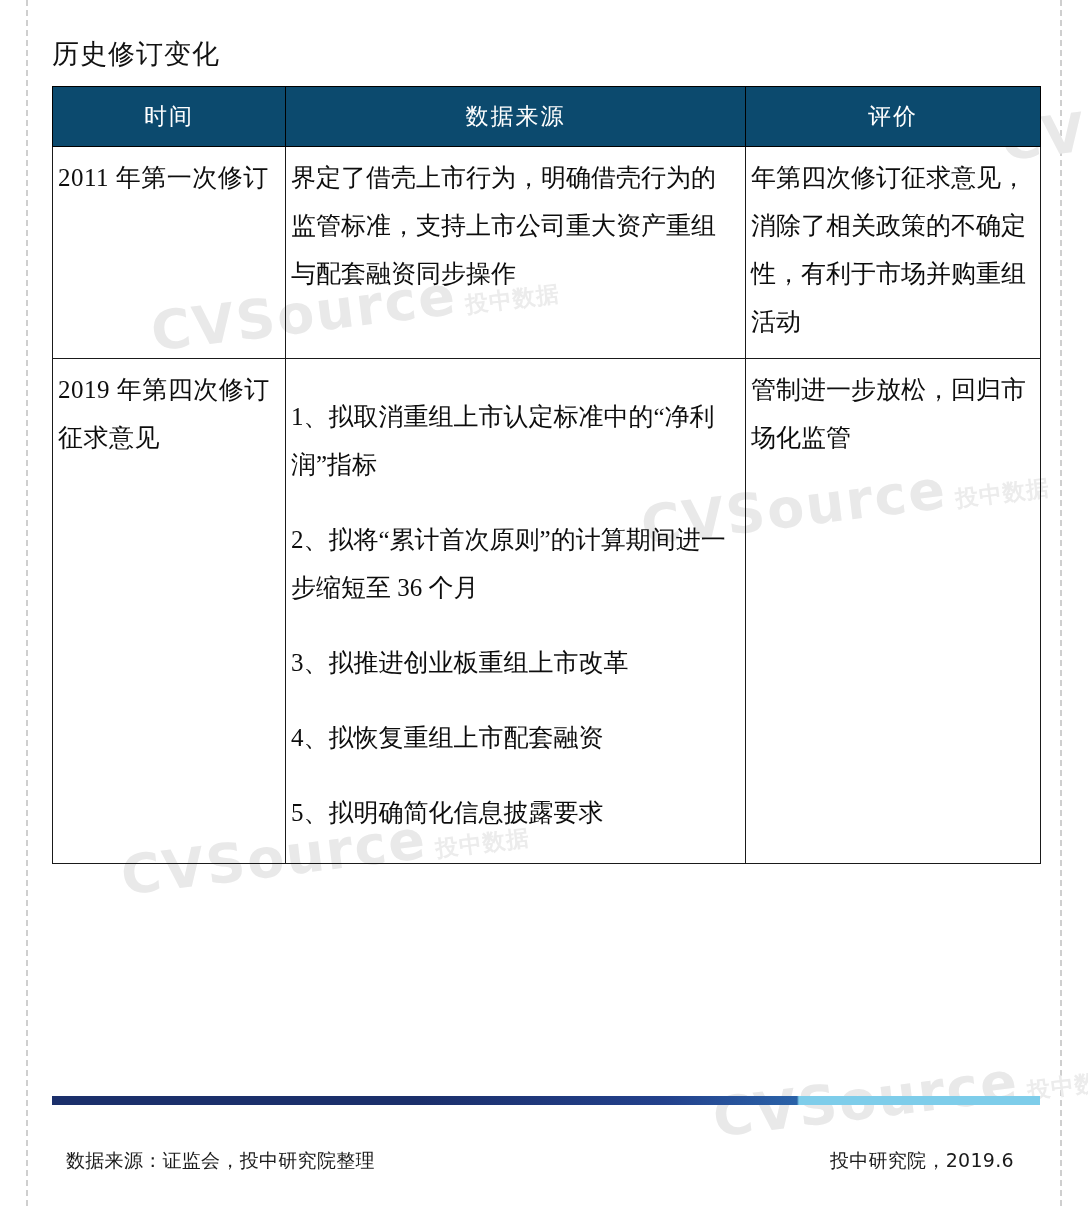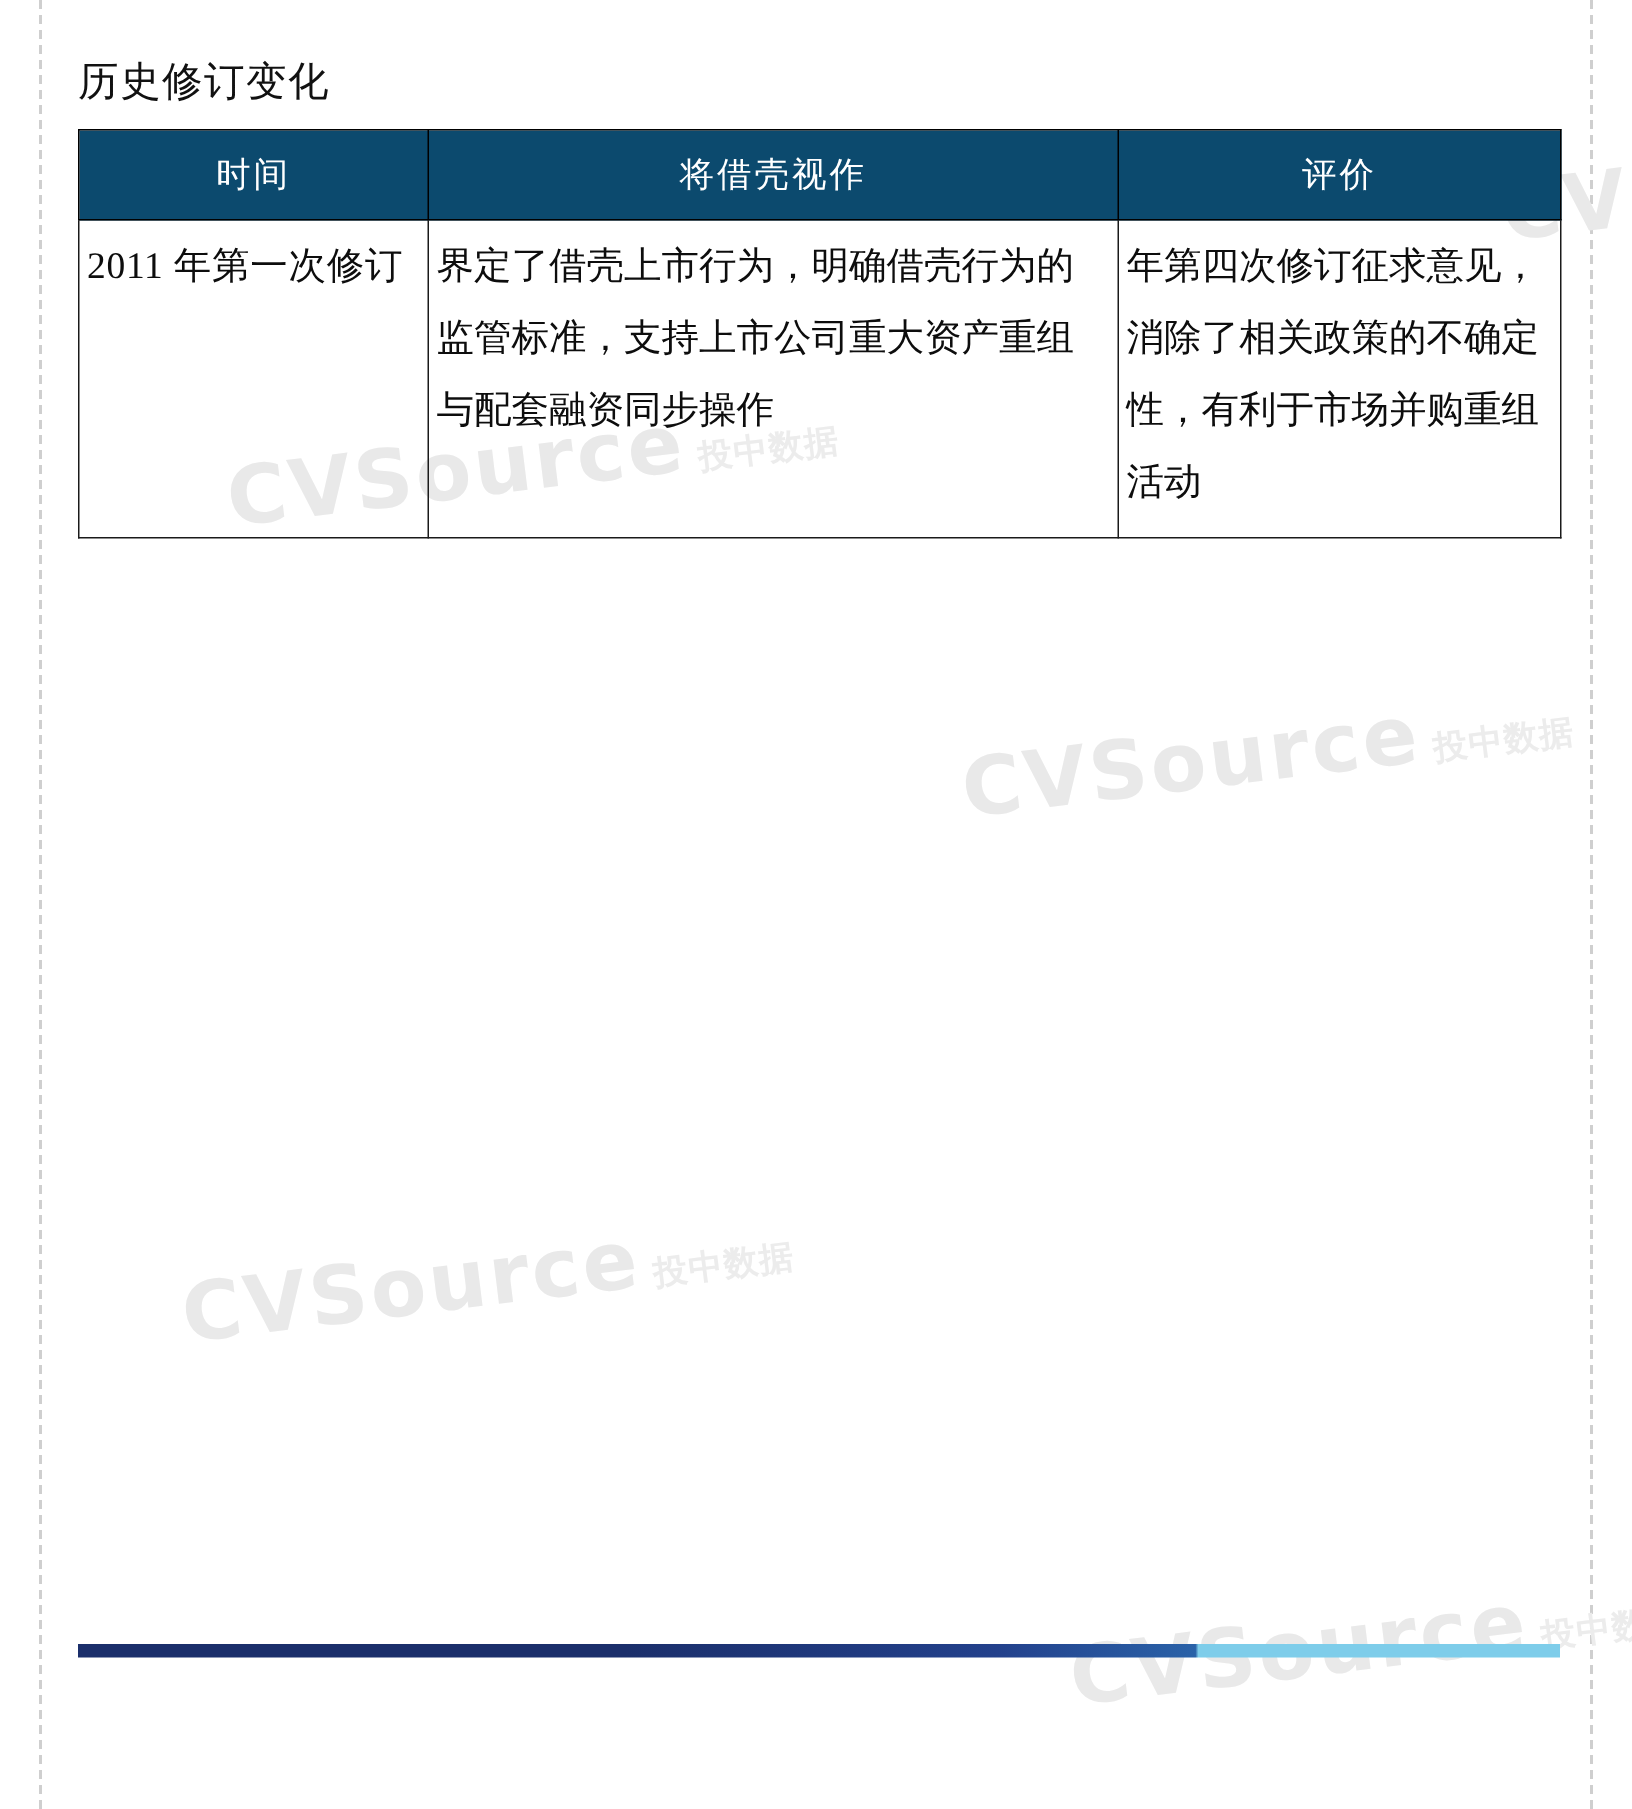--- a/index.html
+++ b/index.html
@@ -181,30 +181,45 @@
   <div class="tbl-wrap">
     <table class="data">
       <colgroup>
         <col class="c-time">
           <col class="c-chg">
           <col class="c-eval">
       </colgroup>
       <thead>
         <tr>
           <th>时间</th>
-          <th>将借壳视作</th>
+          <th>数据来源</th>
           <th>评价</th>
         </tr>
       </thead>
       <tbody>
         <tr>
           <td class="time-cell">2011 年第一次修订</td>
           <td class="chg-cell">界定了借壳上市行为，明确借壳行为的监管标准，支持上市公司重大资产重组与配套融资同步操作</td>
           <td class="eval-cell">年第四次修订征求意见，消除了相关政策的不确定性，有利于市场并购重组活动</td>
         </tr>
+        <tr>
+          <td class="time-cell">2019 年第四次修订征求意见</td>
+          <td class="chg-cell listy">
+            <div class="li">1、拟取消重组上市认定标准中的“净利润”指标</div>
+            <div class="li">2、拟将“累计首次原则”的计算期间进一步缩短至 36 个月</div>
+            <div class="li">3、拟推进创业板重组上市改革</div>
+            <div class="li">4、拟恢复重组上市配套融资</div>
+            <div class="li">5、拟明确简化信息披露要求</div>
+          </td>
+          <td class="eval-cell">管制进一步放松，回归市场化监管</td>
+        </tr>
       </tbody>
     </table>
   </div>
 
   <div class="rule"></div>
 
+  <div class="footer">
+    <div class="src">数据来源：证监会，投中研究院整理</div>
+    <div class="credit">投中研究院，2019.6</div>
+  </div>
 
 </div>
 
 </body></html>

